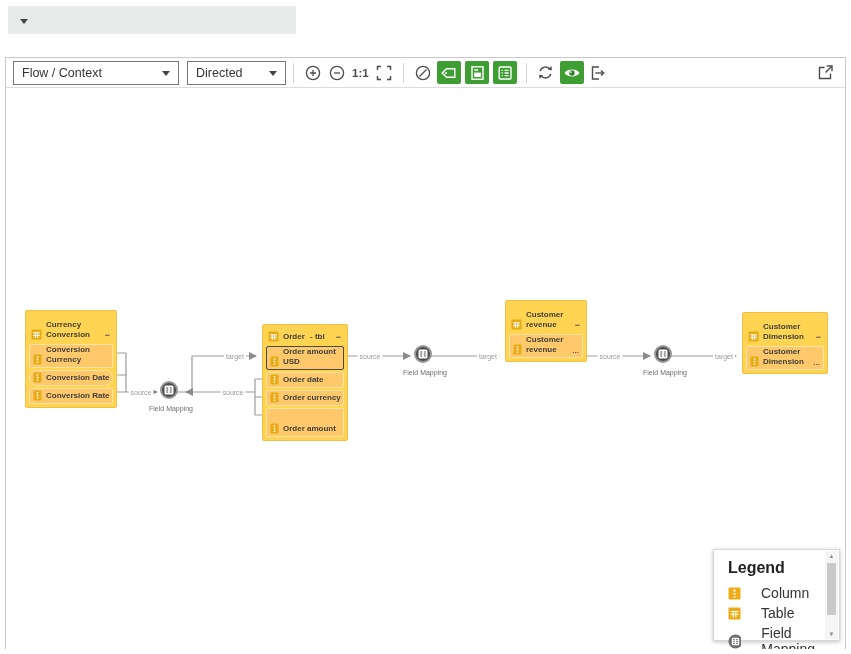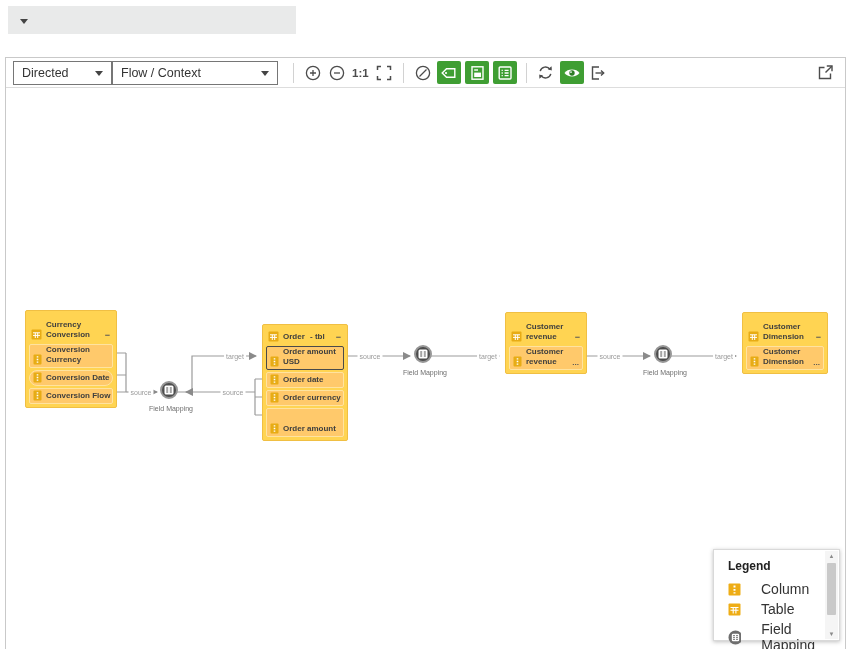--- a/index.html
+++ b/index.html
@@ -59,45 +59,45 @@
   .fm-cap { position:absolute; z-index:3; width:64px; text-align:center; font-size:7px;
     color:#6f6f6f; }
 
   
   .elbl { position:absolute; z-index:3; transform:translate(-50%,-50%); background:#fff;
     padding:0 2px; font-size:7px; color:#9a9a9a; line-height:9px; }
 
   
   .legend { position:absolute; z-index:4; left:707px; top:461px; width:127px; height:92px;
     background:#fff; border:1px solid #d9d9d9; box-shadow:0 1px 4px rgba(0,0,0,.25); }
-  .lg-title { font-size:12px; font-weight:700; color:#222; padding:9px 0 6px 14px; }
+  .lg-title { font-size:16px; font-weight:700; color:#222; padding:9px 0 6px 14px; }
   .lg-item { display:flex; align-items:center; gap:9px; padding:2px 0 2px 14px; }
   .lg-item .lg-lbl { font-size:14px; color:#333;margin-left:11px; }
   .lg-scroll { position:absolute; right:1px; top:1px; bottom:1px; width:13px;
     background:#f5f5f5; display:flex; flex-direction:column; align-items:center; cursor:pointer; }
   .lg-arrow { font-size:6px; color:#8a8a8a; line-height:10px; }
   .lg-thumb { width:9px; height:52px; background:#c9c9c9; border-radius:1px; margin:2px 0; }
   .lg-track { flex:1; }
 </style>
 </head>
 <body>
 
 <div class="title-btn">
   <span class="caret-down"></span>
 </div>
 
 <div class="panel">
 
   <div class="toolbar">
+    <div class="dd dd1">
+      <span class="dd-val">Flow / Context</span>
+      <span class="caret-down"></span>
+    </div>
     <div class="dd dd2">
       <span class="dd-val">Directed</span>
-      <span class="caret-down"></span>
-    </div>
-    <div class="dd dd1">
-      <span class="dd-val">Flow / Context</span>
       <span class="caret-down"></span>
     </div>
     <div class="tb-div"></div>
 
     <button class="tb-ic">
       <svg width="18" height="18">
           <g fill="none" stroke="#4c4c4c" stroke-width="1.3">
             <circle cx="9" cy="9" r="6.6"></circle>
             <path d="M9,6 V12 M6,9 H12"></path>
           </g>
@@ -248,21 +248,21 @@
             <rect x="0.5" y="0.5" width="8" height="10" rx="1" fill="#e7ac15"></rect>
             <path d="M4.5,2.2 V9" stroke="#fff" stroke-width="1.6" stroke-dasharray="1.4,1.2"></path>
           </svg>
         <span class="c-lbl" style="white-space:nowrap;">Conversion Date</span>
       </div>
       <div class="col-row" style="height:16px;">
         <svg class="chip" width="9" height="11">
             <rect x="0.5" y="0.5" width="8" height="10" rx="1" fill="#e7ac15"></rect>
             <path d="M4.5,2.2 V9" stroke="#fff" stroke-width="1.6" stroke-dasharray="1.4,1.2"></path>
           </svg>
-        <span class="c-lbl" style="white-space:nowrap;">Conversion Flow</span>
+        <span class="c-lbl" style="white-space:nowrap;">Conversion Rate</span>
       </div>
     </div>
 
     <div class="tbl" style="left:256px; top:236px; width:86px;">
       <div class="tbl-hd" style="height:16px;">
         <svg class="chip" width="11" height="11">
             <rect x="0.5" y="0.5" width="10" height="10" rx="1" fill="#e7ac15"></rect>
             <g stroke="#fff" stroke-width="1">
               <path d="M2,3.8 H9 M2,6.4 H9 M4.3,3.8 V9 M6.7,3.8 V9"></path>
             </g>
@@ -294,21 +294,21 @@
       </div>
       <div class="col-row" style="height:29px;">
         <svg class="chip" width="9" height="11">
             <rect x="0.5" y="0.5" width="8" height="10" rx="1" fill="#e7ac15"></rect>
             <path d="M4.5,2.2 V9" stroke="#fff" stroke-width="1.6" stroke-dasharray="1.4,1.2"></path>
           </svg>
         <span class="c-lbl" style="white-space:nowrap;">Order amount</span>
       </div>
     </div>
 
-    <div class="tbl" style="left:499px; top:224px; width:82px;">
+    <div class="tbl" style="left:499px; top:212px; width:82px;">
       <div class="tbl-hd" style="height:28px;">
         <svg class="chip" width="11" height="11">
             <rect x="0.5" y="0.5" width="10" height="10" rx="1" fill="#e7ac15"></rect>
             <g stroke="#fff" stroke-width="1">
               <path d="M2,3.8 H9 M2,6.4 H9 M4.3,3.8 V9 M6.7,3.8 V9"></path>
             </g>
           </svg>
         <span class="hd-title">Customer revenue</span>
         <span class="collapse">−</span>
       </div>

